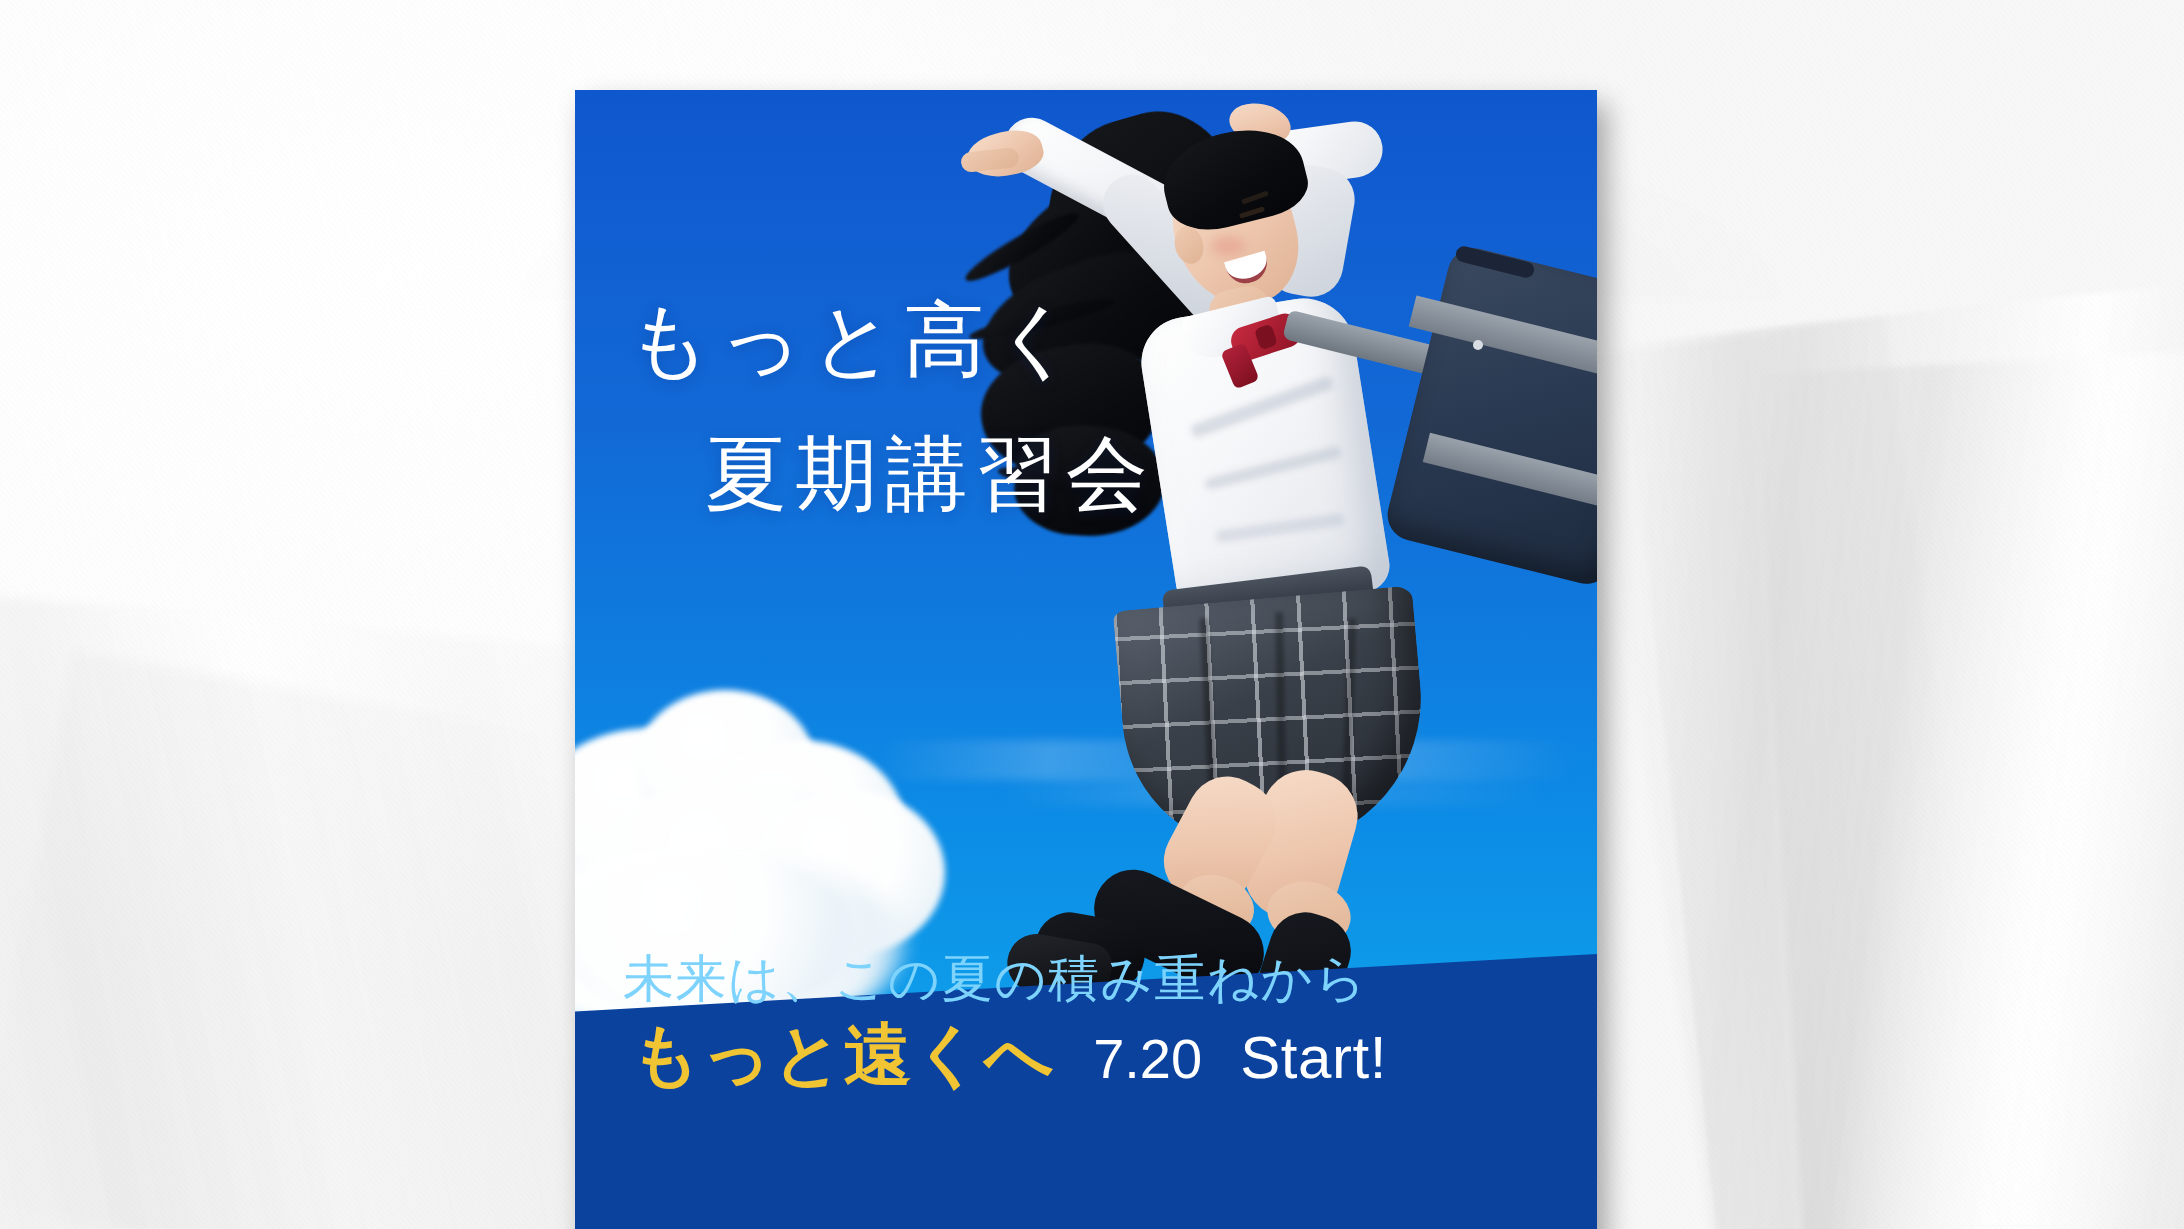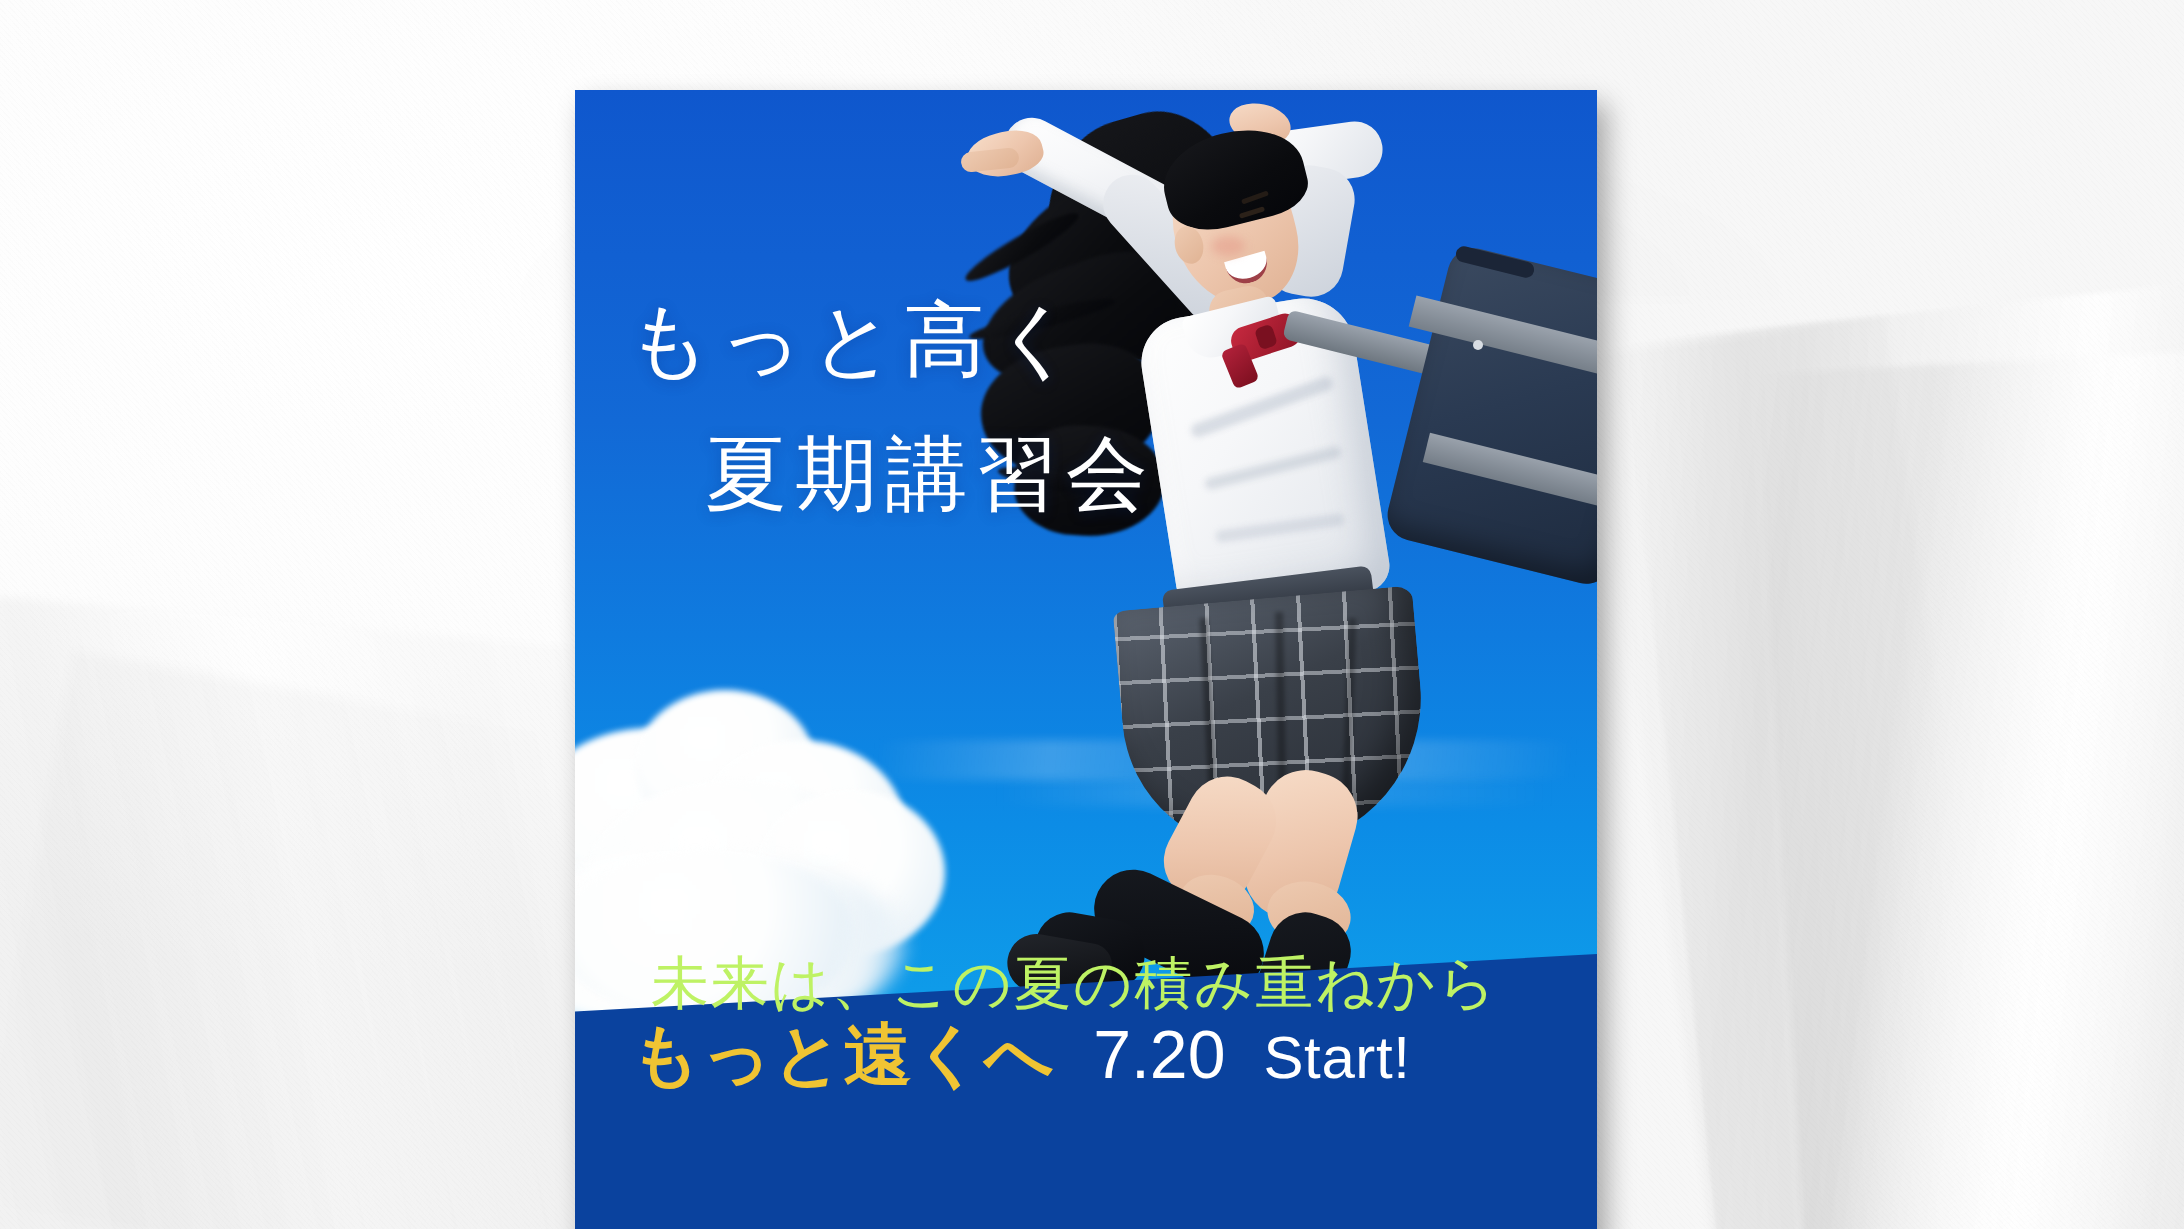--- a/index.html
+++ b/index.html
@@ -189,23 +189,23 @@
     font-weight: 500;
     letter-spacing: .10em;
     white-space: nowrap;
     text-shadow: 0 2px 14px rgba(0,40,120,.30);
   }
   #headline-1 { left: 52px;  top: 196px; font-size: 82px; }
   #headline-2 { left: 130px; top: 330px; font-size: 82px; }
 
   #tagline {
     position: absolute;
-    left: 76px; top: 855px;
-    font-size: 58px;
-    color: #bef264;
+    left: 48px; top: 855px;
+    font-size: 51px;
+    color: #7dd3fc;
     font-family: "DejaVu Sans", "Liberation Sans", sans-serif;
     letter-spacing: .03em;
     white-space: nowrap;
     z-index: 6;
   }
   #bottom-row {
     position: absolute;
     left: 56px; top: 920px;
     display: flex;
     align-items: baseline;
@@ -214,21 +214,21 @@
     white-space: nowrap;
   }
   #course-name {
     font-size: 68px;
     font-weight: 700;
     color: #f0c433;
     font-family: "DejaVu Sans", "Liberation Sans", sans-serif;
     letter-spacing: .02em;
   }
   #start-date {
-    font-size: 68px;
+    font-size: 56px;
     color: #ffffff;
     font-family: "Liberation Sans", sans-serif;
     font-weight: 400;
     letter-spacing: .00em;
   }
   #start-word {
     font-size: 60px;
     color: #ffffff;
     font-family: "Liberation Sans", sans-serif;
     font-weight: 400;

